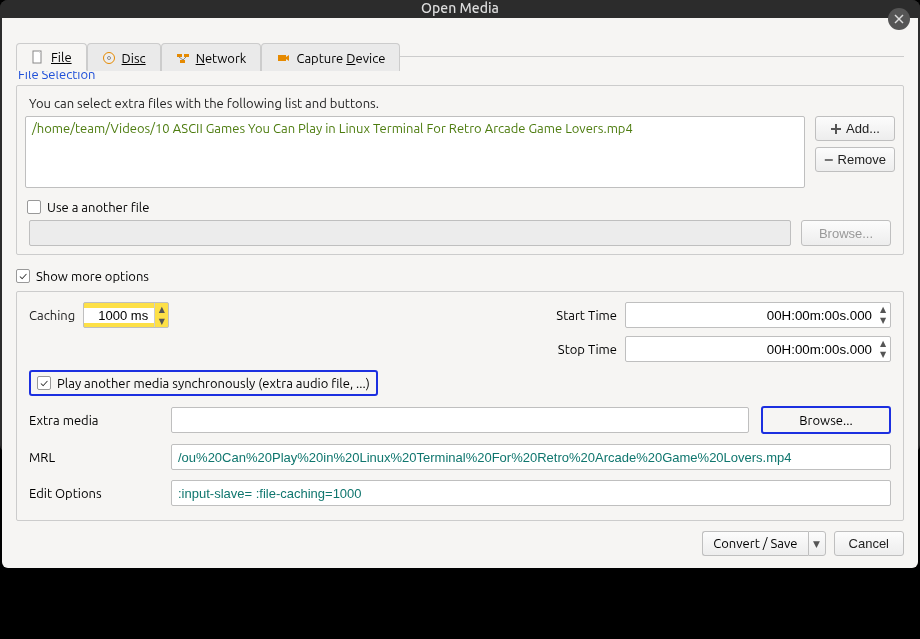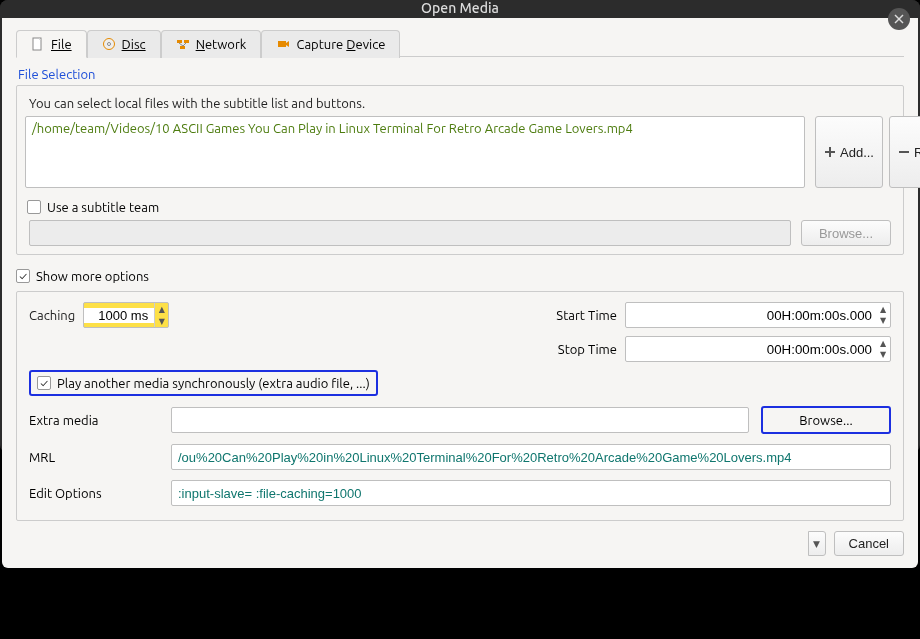--- a/index.html
+++ b/index.html
@@ -65,24 +65,24 @@
 .tab {
   padding: 6px 14px;
   border: 1px solid #ccc;
   border-bottom: none;
   background: #eaeaea;
   margin-right: 0;
   border-top-left-radius: 4px;
   border-top-right-radius: 4px;
   cursor: pointer;
   display: flex;
-  align-items: flex-start;
+  align-items: center;
   gap: 6px;
   position: relative;
-  top: 2px;
+  top: 15px;
 }
 .tab.active {
   background: #f6f5f3;
   border-bottom: 1px solid #f6f5f3;
 }
 .tab .u { text-decoration: underline; }
 .tab-icon { width: 14px; height: 14px; display: inline-flex; }
 .section-label {
   margin: 6px 0 4px 2px;
   color: #1d4ed8;
@@ -98,21 +98,21 @@
 .file-list {
   flex: 1;
   border: 1px solid #bfbfbf;
   background: #fff;
   height: 72px;
   padding: 4px 6px;
   border-radius: 2px;
   overflow: hidden;
 }
 .file-list-item { white-space: nowrap; color: #4d7c0f; }
-.file-buttons { display: flex; flex-direction: row; gap: 6px; width: 80px; }
+.file-buttons { display: flex; flex-direction: column; gap: 6px; width: 80px; }
 .btn {
   border: 1px solid #bfbfbf;
   background: linear-gradient(#fcfcfc,#ededed);
   border-radius: 3px;
   padding: 4px 8px;
   cursor: pointer;
   display: inline-flex;
   align-items: center;
   justify-content: center;
   gap: 4px;
@@ -283,21 +283,21 @@
               <rect x="2" y="4" width="8" height="6" fill="#e68a00"></rect>
               <polygon points="10,6 13,4 13,10 10,8" fill="#e68a00"></polygon>
             </svg>
           </span>
         <span>Capture <span class="u">D</span>evice</span>
       </div>
     </div>
 
     <div class="section-label">File Selection</div>
     <div class="file-box">
-      <div class="file-help">You can select local files with the subtitle list and buttons.</div>
+      <div class="file-help">You can select extra files with the following list and buttons.</div>
       <div class="file-row">
         <div class="file-list">
           <div class="file-list-item">/home/team/Videos/10 ASCII Games You Can Play in Linux Terminal For Retro Arcade Game Lovers.mp4</div>
         </div>
         <div class="file-buttons">
           <button class="btn">
             <svg width="12" height="12" viewBox="0 0 12 12">
                 <line x1="6" y1="1" x2="6" y2="11" stroke="#555" stroke-width="2"></line>
                 <line x1="1" y1="6" x2="11" y2="6" stroke="#555" stroke-width="2"></line>
               </svg>
@@ -306,21 +306,21 @@
           <button class="btn">
             <svg width="12" height="12" viewBox="0 0 12 12">
                 <line x1="1" y1="6" x2="11" y2="6" stroke="#555" stroke-width="2"></line>
               </svg>
             <span>Remove</span>
           </button>
         </div>
       </div>
       <div class="subrow">
         <span class="checkbox"></span>
-        <span>Use a subtitle team</span>
+        <span>Use a another file</span>
       </div>
       <div class="subtitle-input-row">
         <input class="text-input disabled" style="flex: 1 1 0%;" readonly="">
         <button class="btn disabled" style="width:90px">Browse...</button>
       </div>
     </div>
 
     <div class="more-row">
       <span class="checkbox checked"></span>
       <span>Show <span class="u">m</span>ore options</span>
@@ -381,20 +381,21 @@
         <input class="text-input" value="/ou%20Can%20Play%20in%20Linux%20Terminal%20For%20Retro%20Arcade%20Game%20Lovers.mp4" style="">
       </div>
       <div class="mrl-row" style="margin-bottom:0">
         <span class="lbl">Edit Options</span>
         <input class="text-input" value=":input-slave= :file-caching=1000" style="">
       </div>
     </div>
 
     <div class="bottom-bar">
       <div class="split-btn">
+        <div class="main">Convert / Save</div>
         <div class="drop">
             <span style="font-size:9px;color:#555">▼</span>
           </div>
       </div>
       <button class="btn" style="padding:4px 14px">Cancel</button>
     </div>
   </div>
 </div>
 
 </body></html>

